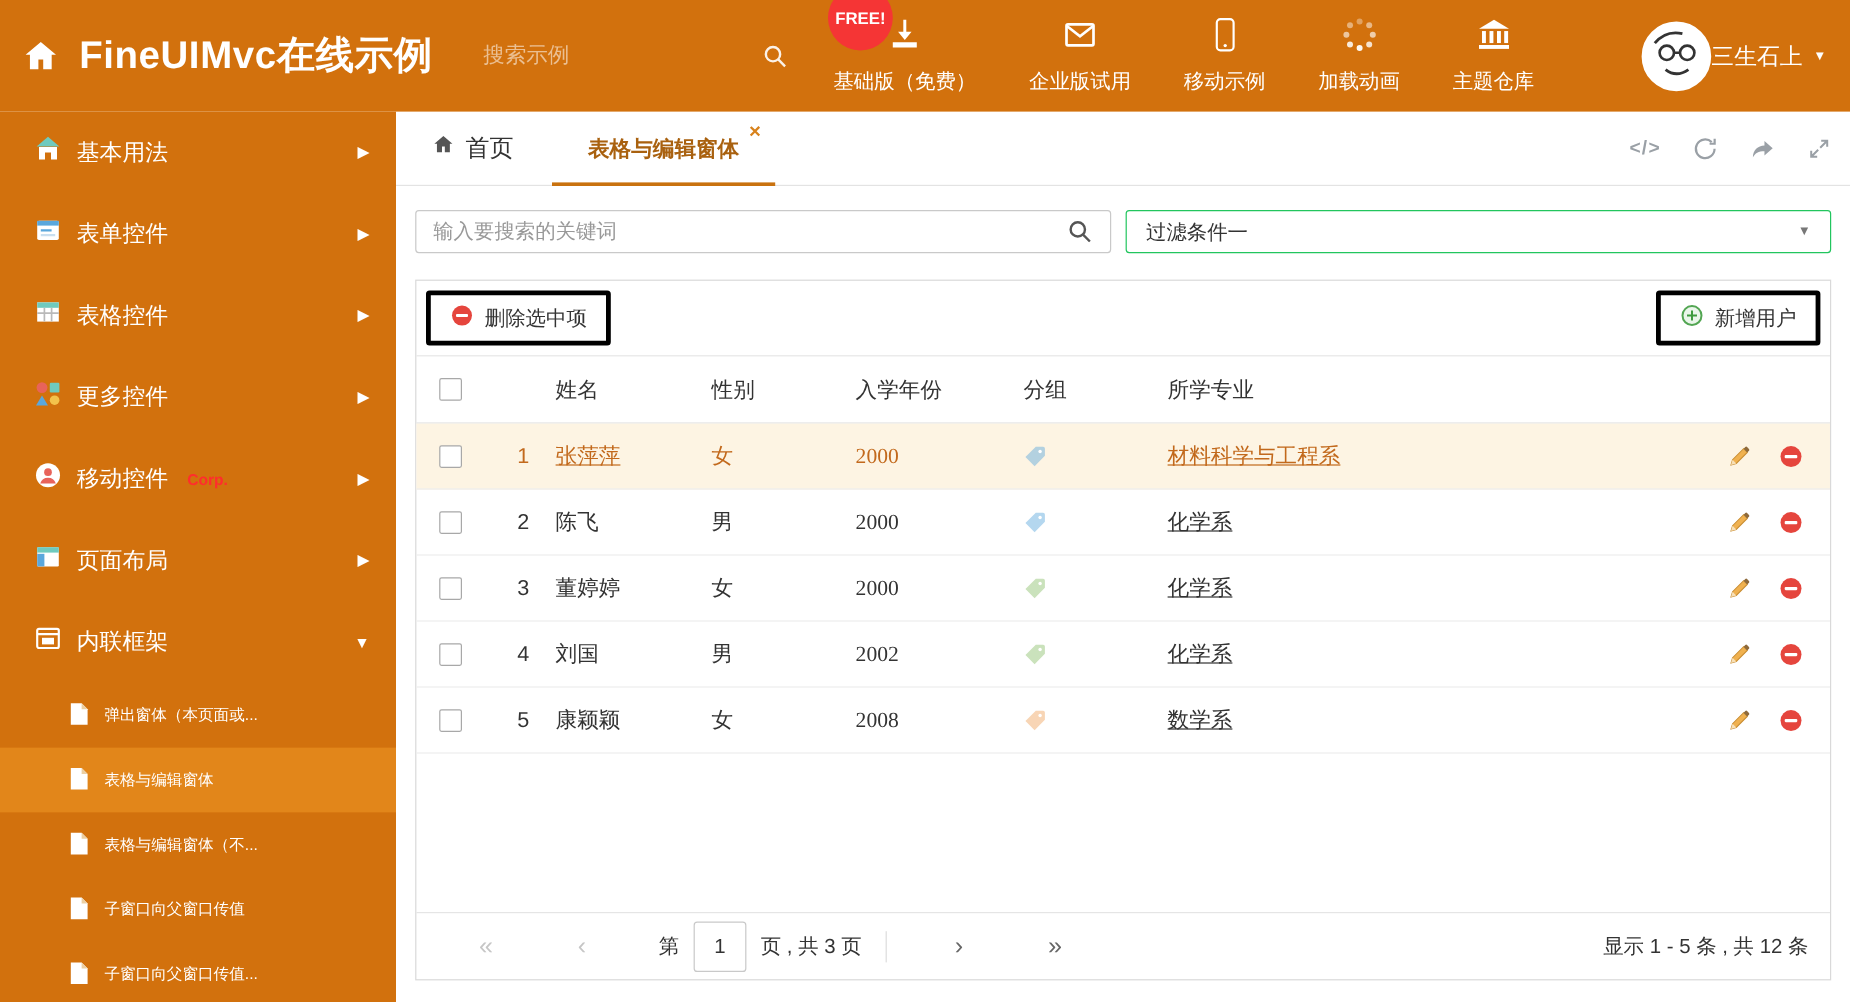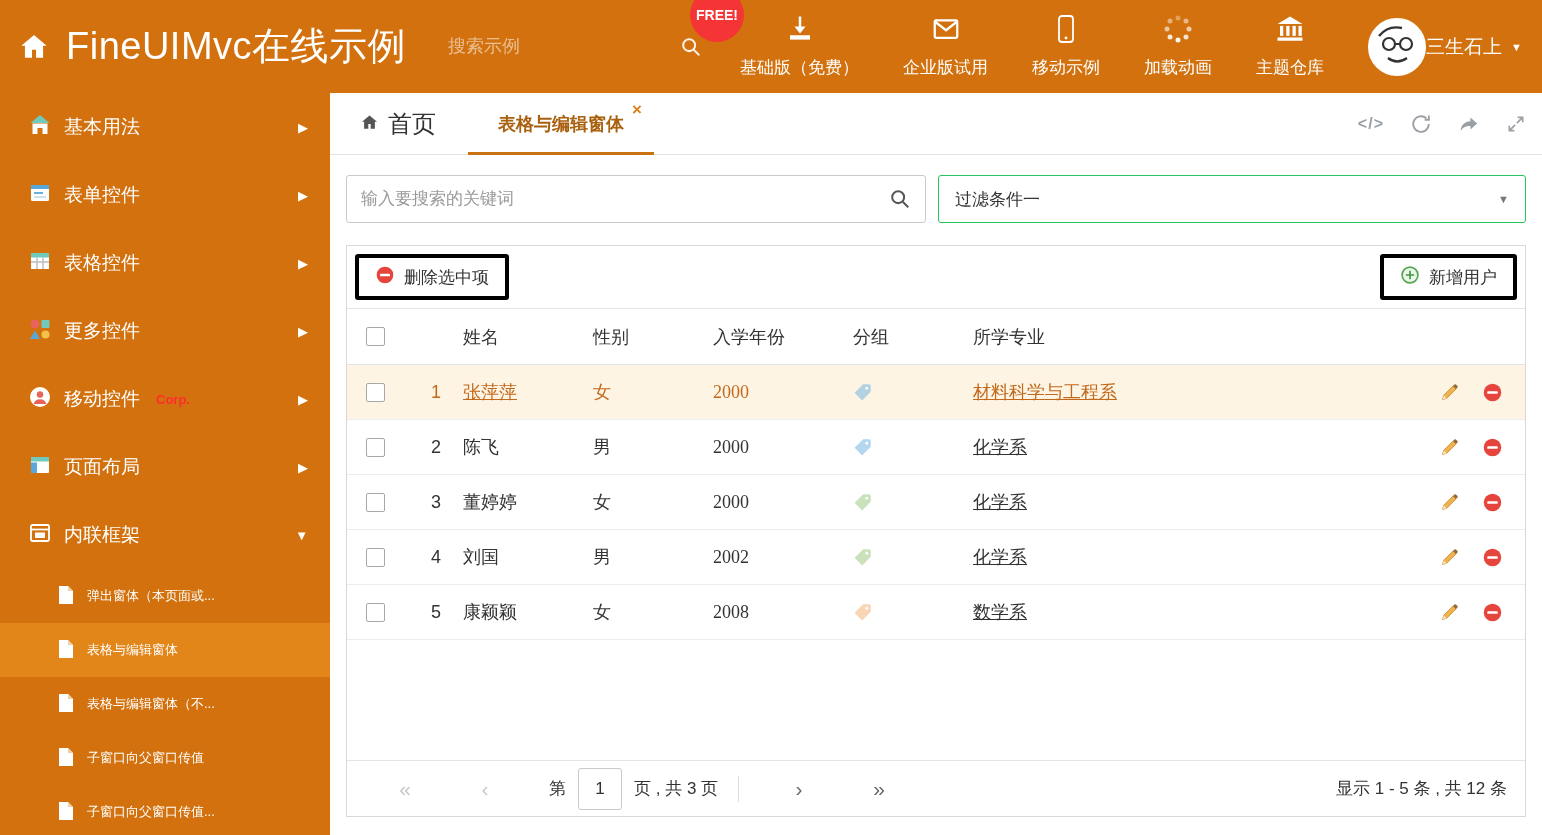--- a/index.html
+++ b/index.html
@@ -3,21 +3,21 @@
 <meta charset="utf-8">
 <style>
   * { margin:0; padding:0; box-sizing:border-box; }
   html,body { width:1542px; height:835px; overflow:hidden; background:#fff;
     font-family:"Liberation Sans","DejaVu Sans",sans-serif; }
 
   
   .topbar { position:absolute; top:0; left:0; width:1542px; height:93px;
     background:#d2710d; color:#fff; display:flex; align-items:center; z-index:5; }
   .logo-home { margin-left:18px; display:flex; align-items:center; cursor:pointer; }
-  .app-title { font-size:38px; font-weight:normal; margin-left:16px; letter-spacing:.5px; white-space:nowrap; }
+  .app-title { font-size:32px; font-weight:bold; margin-left:16px; letter-spacing:.5px; white-space:nowrap; }
   .top-search { margin-left:42px; display:flex; align-items:center; width:218px; }
   .top-search input { flex:1; background:transparent; border:none; outline:none;
     color:rgba(255,255,255,.75); font-size:18px; font-family:inherit; }
   .top-search input::placeholder { color:rgba(255,255,255,.55); }
   .top-search .mag { color:rgba(255,255,255,.9); display:flex; }
   .free-badge { position:absolute; left:690px; top:-12px; width:54px; height:54px;
     border-radius:50%; background:#f53535; display:flex; align-items:center;
     justify-content:center; font-size:14px; font-weight:bold; z-index:6; }
   .top-nav { display:flex; align-items:flex-end; margin-left:74px; gap:44px; }
   .top-nav-item { display:flex; flex-direction:column; align-items:center; gap:7px;
@@ -36,34 +36,34 @@
   .side-item .arrow { margin-left:auto; font-size:13px; }
   .corp { color:#ff2d2d; font-size:13px; margin-left:4px; font-weight:bold; }
   .side-sub { height:54px; display:flex; align-items:center; gap:13px;
     padding-left:58px; font-size:13px; cursor:pointer; }
   .side-sub.active { background:#e2861a; }
 
   
   .main { position:absolute; top:93px; left:330px; right:0; bottom:0; background:#fff; }
   .tabbar { height:62px; border-bottom:1px solid #e3e3e3; display:flex;
     align-items:center; padding:0 16px; position:relative; }
-  .tab-home { display:flex; align-items:center; gap:9px; font-size:24px; color:#333;
+  .tab-home { display:flex; align-items:center; gap:9px; font-size:20px; color:#333;
     height:100%; padding:0 14px; cursor:pointer; }
   .tab-active { position:relative; height:100%; display:flex; align-items:center;
     padding:0 30px; margin-left:18px; font-size:18px; font-weight:bold; color:#a9610f; cursor:pointer; }
   .tab-underline { position:absolute; left:0; right:0; bottom:-1px; height:3px; background:#c9720f; }
   .tab-close { position:absolute; top:8px; right:12px; color:#d8821c; font-size:17px;
     font-weight:bold; line-height:1; cursor:pointer; }
   .tab-tools { margin-left:auto; display:flex; align-items:center; gap:26px; color:#9aa0a6; }
   .tab-tools .tool { display:flex; align-items:center; cursor:pointer; }
   .code-txt { font-size:16px; font-weight:bold; letter-spacing:1px; }
 
   .content { position:absolute; top:62px; left:0; right:0; bottom:0;
     padding:20px 16px 18px; display:flex; flex-direction:column; }
-  .filter-row { display:flex; gap:12px; height:48px; margin-bottom:22px; flex:0 0 auto; }
+  .filter-row { display:flex; gap:12px; height:36px; margin-bottom:22px; flex:0 0 auto; }
   .search-box { flex:0 0 580px; border:1px solid #c9c9c9; border-radius:3px;
     display:flex; align-items:center; padding:0 14px; background:#fff; }
   .search-box input { flex:1; border:none; outline:none; font-size:17px; color:#333; font-family:inherit; }
   .search-box input::placeholder { color:#999; }
   .search-box .mag { color:#555; display:flex; cursor:pointer; }
   .filter-select { flex:1; border:1px solid #22c55e; border-radius:3px; display:flex;
     align-items:center; padding:0 16px; font-size:17px; color:#333; cursor:pointer; }
   .filter-select .caret { margin-left:auto; color:#777; }
 
   .grid-panel { flex:1; border:1px solid #d9d9d9; display:flex; flex-direction:column; min-height:0; }

